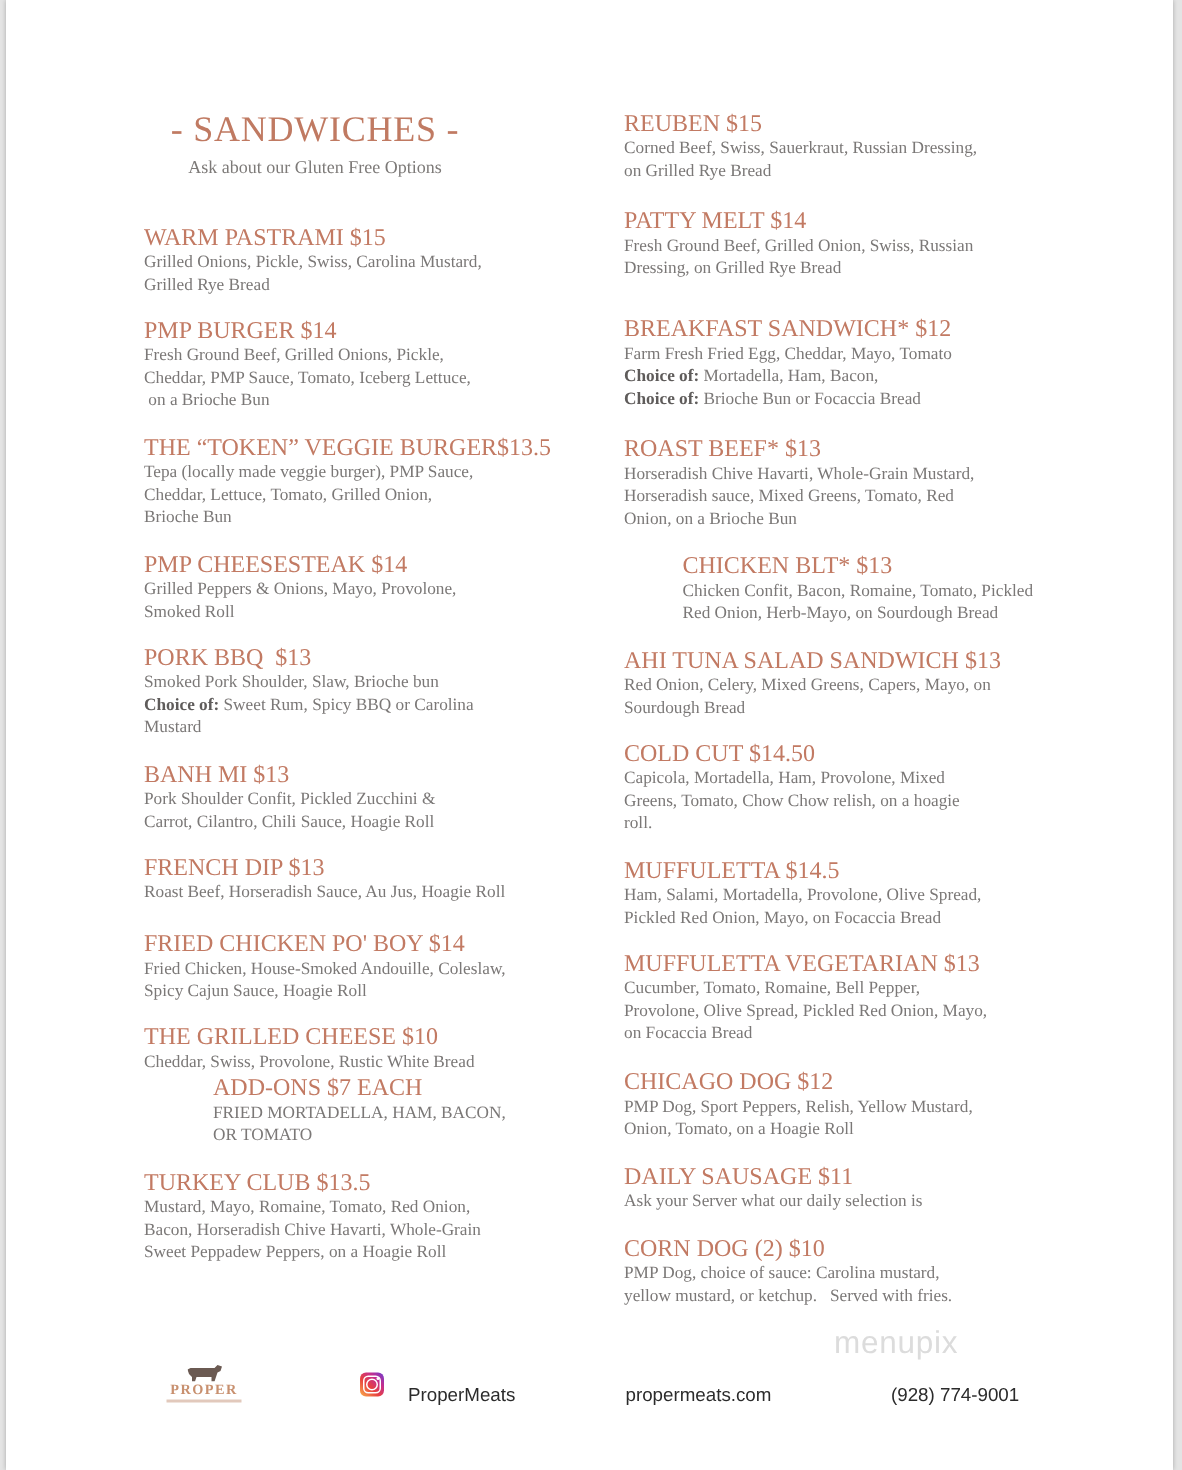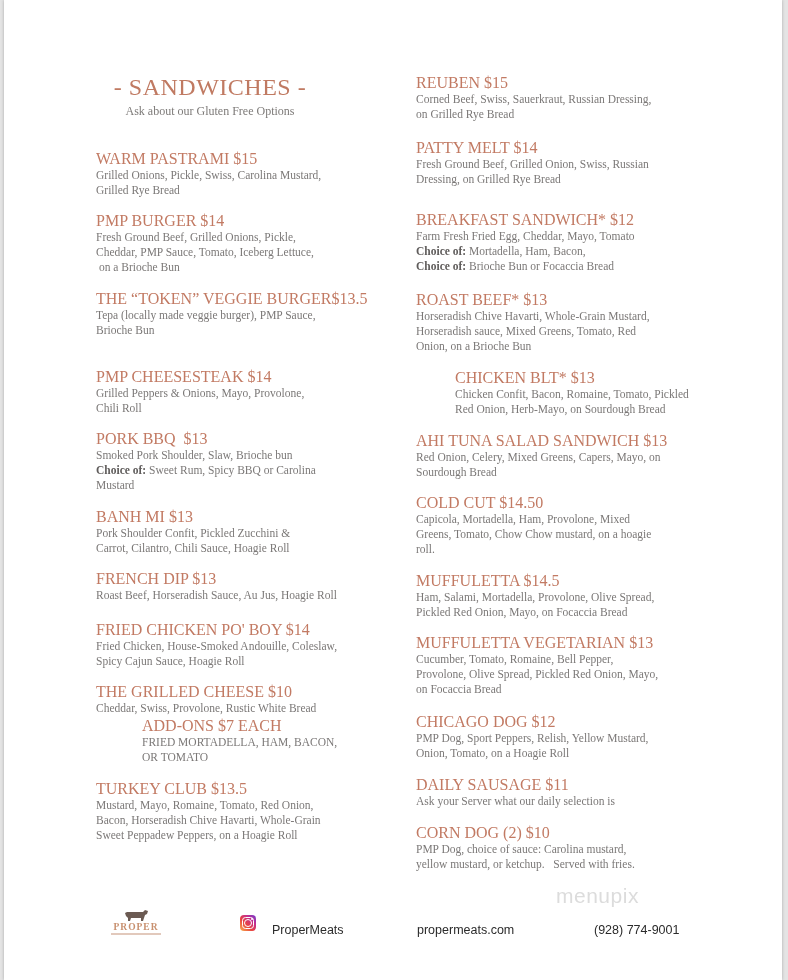--- a/index.html
+++ b/index.html
@@ -71,29 +71,30 @@
     <span class="line">Fresh Ground Beef, Grilled Onions, Pickle,</span>
     <span class="line">Cheddar, PMP Sauce, Tomato, Iceberg Lettuce,</span>
     <span class="line" style="white-space:pre;"> on a Brioche Bun</span>
   </div>
 </div>
 
 <div class="item" style="left:96px;top:289px;">
   <div class="item-name">THE “TOKEN” VEGGIE BURGER$13.5</div>
   <div class="item-desc">
     <span class="line">Tepa (locally made veggie burger), PMP Sauce,</span>
+    <span class="line">Cheddar, Lettuce, Tomato, Grilled Onion,</span>
     <span class="line">Brioche Bun</span>
   </div>
 </div>
 
 <div class="item" style="left:96px;top:367px;">
   <div class="item-name">PMP CHEESESTEAK $14</div>
   <div class="item-desc">
     <span class="line">Grilled Peppers &amp; Onions, Mayo, Provolone,</span>
-    <span class="line">Chili Roll</span>
+    <span class="line">Smoked Roll</span>
   </div>
 </div>
 
 <div class="item" style="left:96px;top:429px;">
   <div class="item-name" style="white-space:pre;">PORK BBQ  $13</div>
   <div class="item-desc">
     <span class="line">Smoked Pork Shoulder, Slaw, Brioche bun</span>
     <span class="line"><span class="choice">Choice of:</span><span style="white-space:pre;"> Sweet Rum, Spicy BBQ or Carolina</span></span>
     <span class="line">Mustard</span>
   </div>
@@ -193,21 +194,21 @@
   <div class="item-desc">
     <span class="line">Red Onion, Celery, Mixed Greens, Capers, Mayo, on</span>
     <span class="line">Sourdough Bread</span>
   </div>
 </div>
 
 <div class="item" style="left:416px;top:493px;">
   <div class="item-name">COLD CUT $14.50</div>
   <div class="item-desc">
     <span class="line">Capicola, Mortadella, Ham, Provolone, Mixed</span>
-    <span class="line">Greens, Tomato, Chow Chow mustard, on a hoagie</span>
+    <span class="line">Greens, Tomato, Chow Chow relish, on a hoagie</span>
     <span class="line">roll.</span>
   </div>
 </div>
 
 <div class="item" style="left:416px;top:571px;">
   <div class="item-name">MUFFULETTA $14.5</div>
   <div class="item-desc">
     <span class="line">Ham, Salami, Mortadella, Provolone, Olive Spread,</span>
     <span class="line">Pickled Red Onion, Mayo, on Focaccia Bread</span>
   </div>

